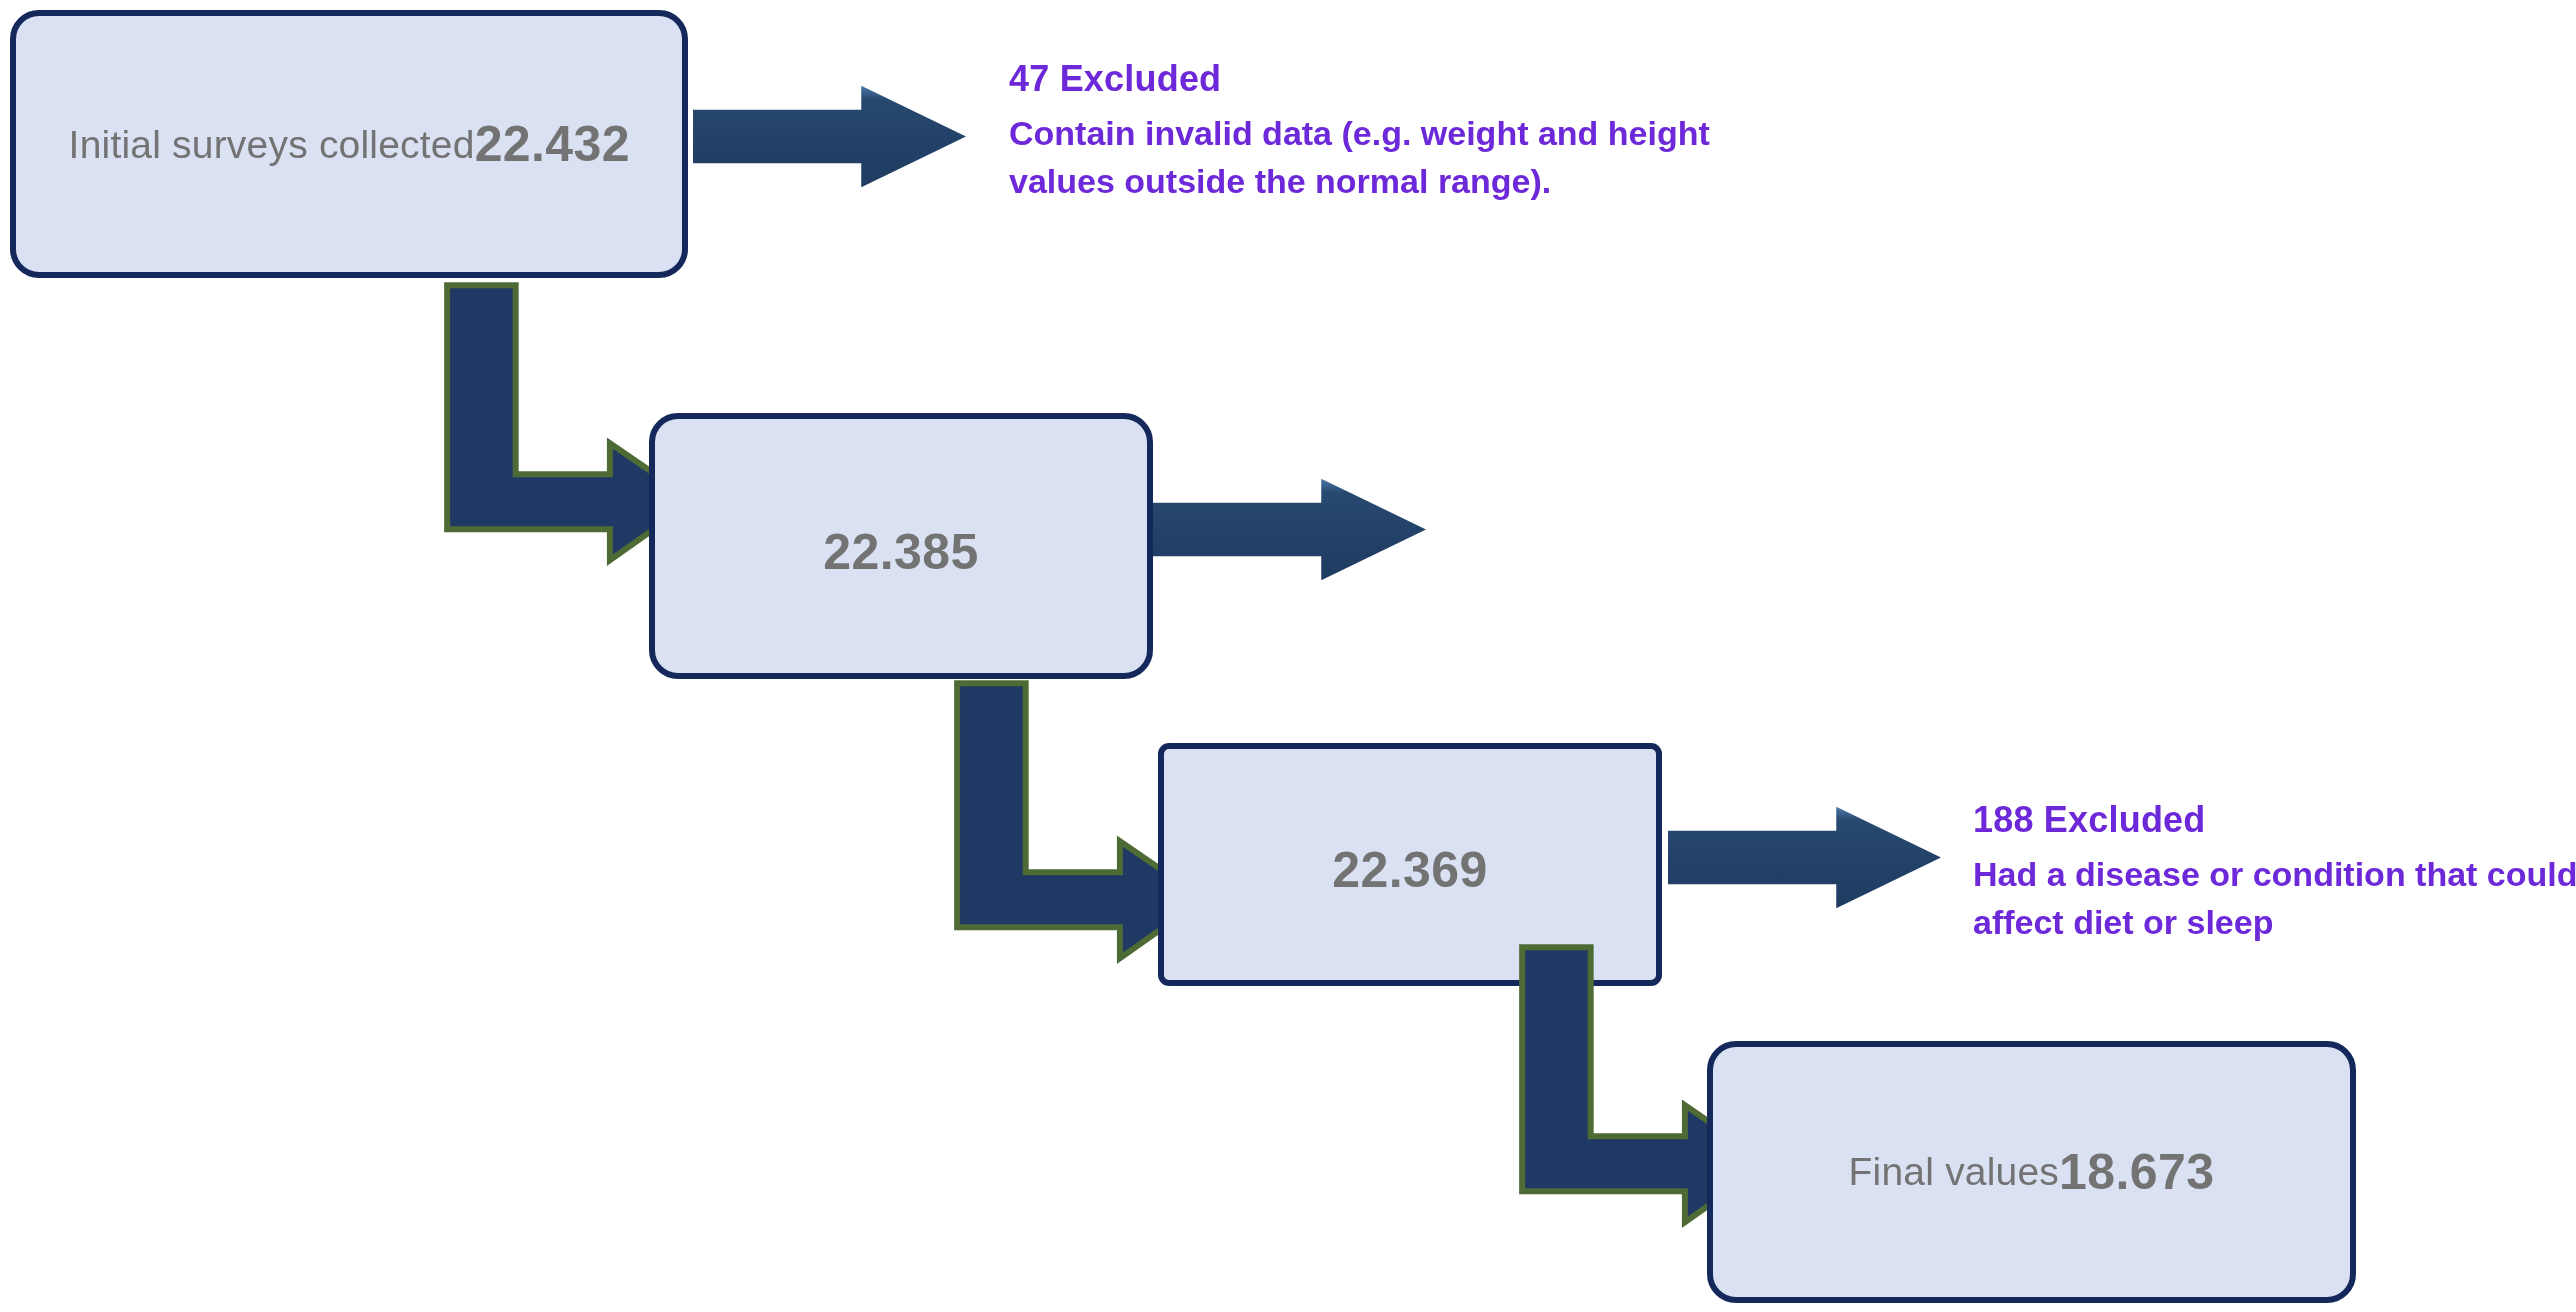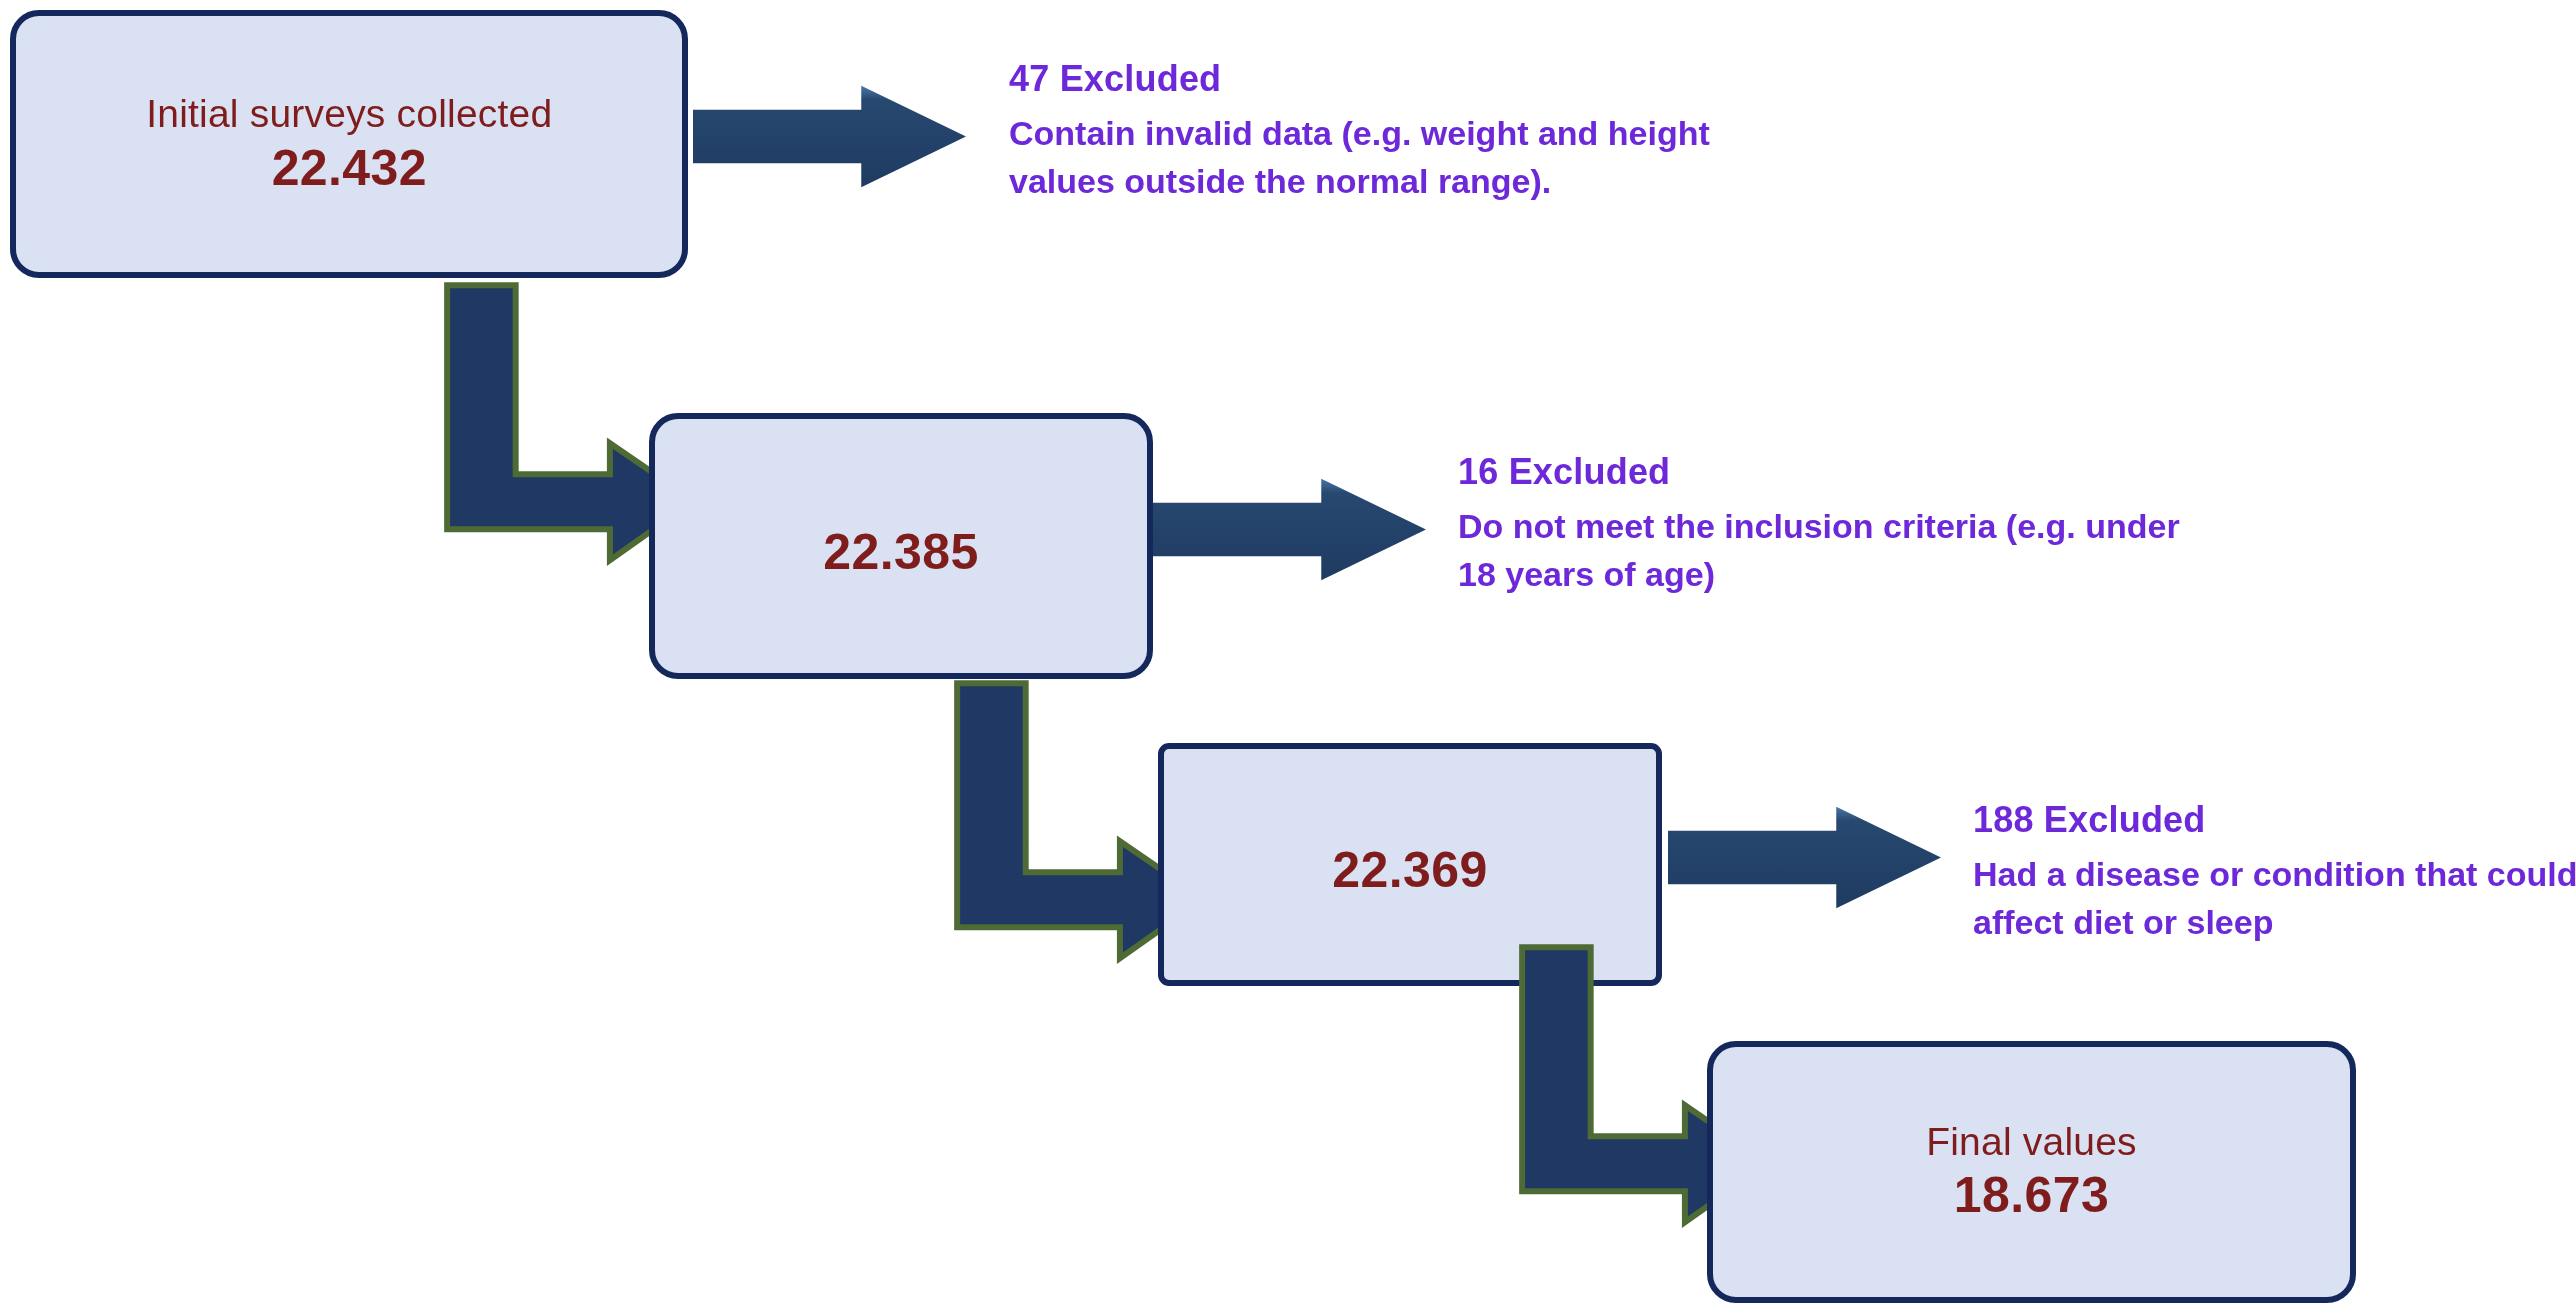--- a/index.html
+++ b/index.html
@@ -18,25 +18,25 @@
     overflow: hidden;
   }
   
   .flow-box {
     position: absolute;
     box-sizing: border-box;
     background: #d9e1f2;
     border: 6px solid #14285c;
     border-radius: 29px;
     display: flex;
-    flex-direction: column;
+    flex-direction: row;
     align-items: center;
     justify-content: center;
     text-align: center;
-    color: #7f1d1d;
+    color: #737373;
     line-height: 1.22;
   }
   .flow-box .box-title {
     font-size: 39px;
     font-weight: 400;
     letter-spacing: 0.2px;
   }
   .flow-box .box-count {
     font-size: 50px;
     font-weight: 700;
@@ -139,24 +139,20 @@
         <linearGradient id="exclGrad2" x1="0" y1="0" x2="0" y2="1">
           <stop offset="0%" stop-color="#4b76a8"></stop>
           <stop offset="14%" stop-color="#27486f"></stop>
           <stop offset="100%" stop-color="#1f3b62"></stop>
         </linearGradient>
       </defs>
       <path d="M0,30 L196,30 L196,2 L318,61 L196,120 L196,92 L0,92 Z" fill="url(#exclGrad2)"></path>
     </svg>
   </div>
 
-  <div class="excl-note" id="note-2">
-    <p class="note-heading">16 Excluded</p>
-    <p class="note-body">Do not meet the inclusion criteria (e.g. under 18 years of age)</p>
-  </div>
 
   <div class="elbow-arrow" id="arrow-elbow-2">
     <svg viewBox="0 0 300 334" preserveAspectRatio="none" aria-hidden="true">
       <path d="M6,6 L86,6 L86,226 L196,226 L196,190 L294,257 L196,326 L196,290 L6,290 Z" fill="#1f3864" stroke="#4e6b35" stroke-width="7" stroke-linejoin="miter"></path>
     </svg>
   </div>
 
   <div class="flow-box count-only" id="box-step3">
     <div class="box-count">22.369</div>
   </div>

